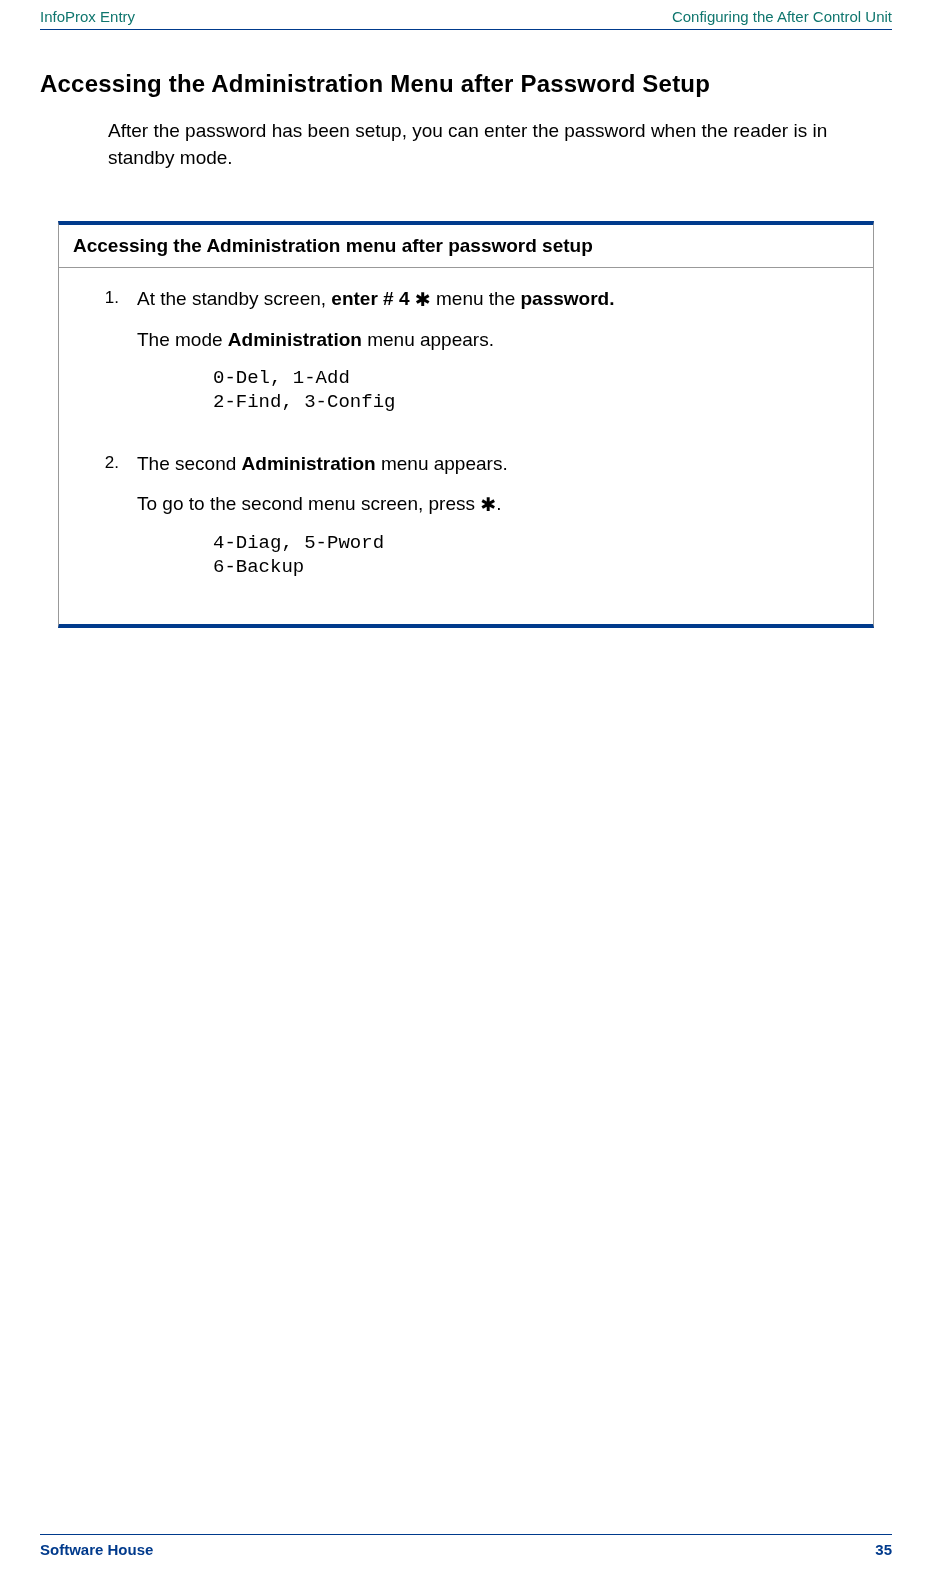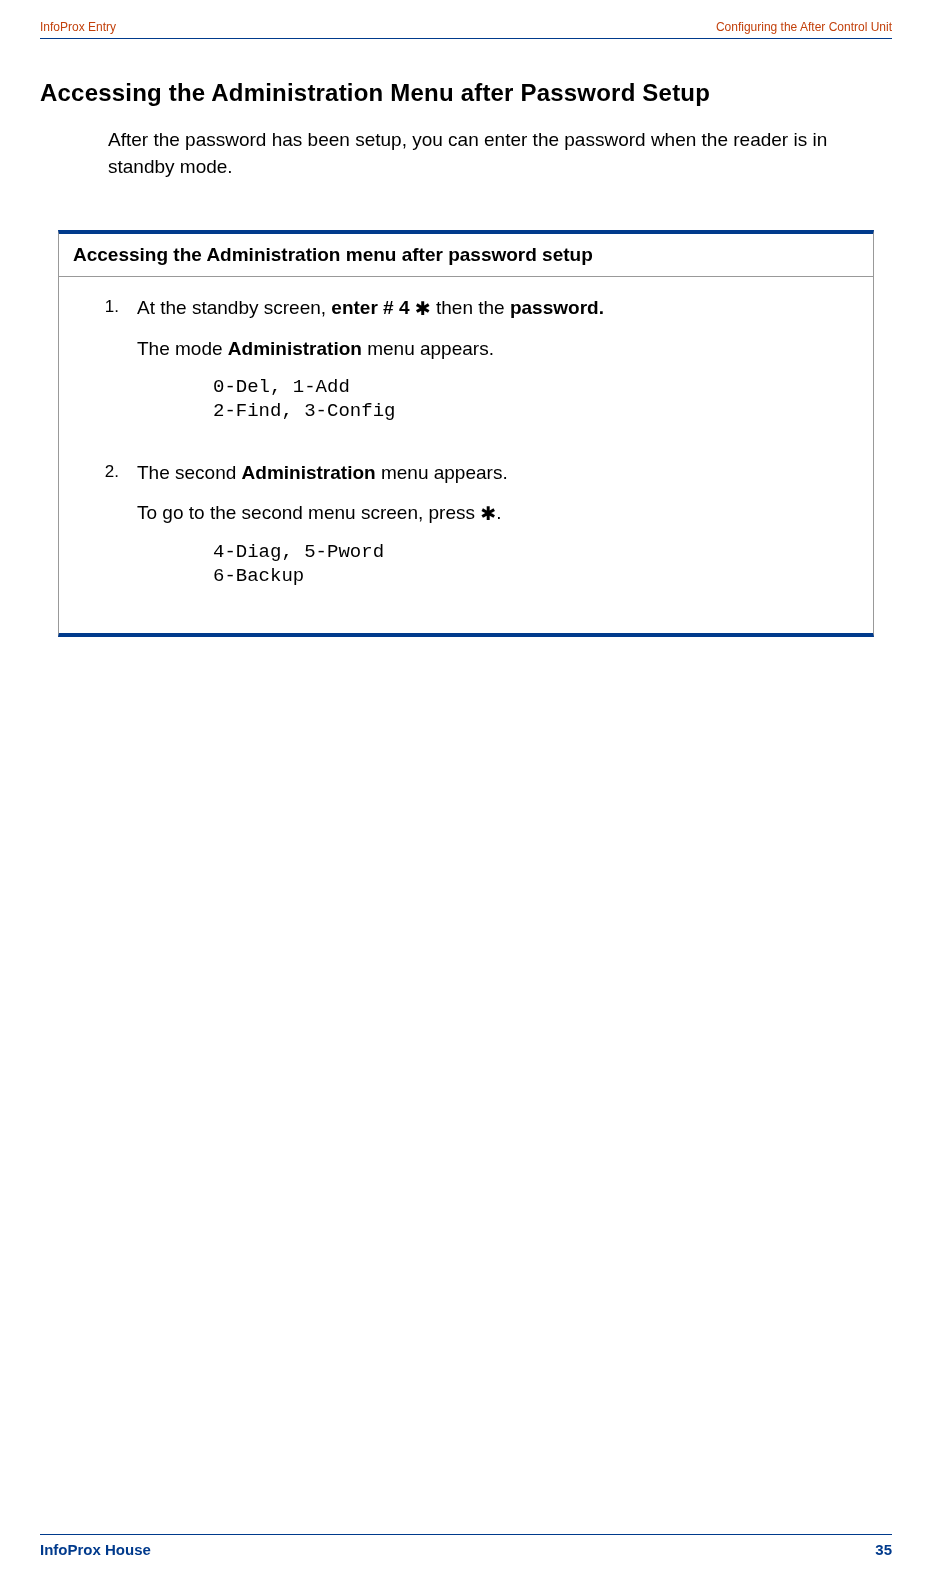--- a/index.html
+++ b/index.html
@@ -15,24 +15,24 @@
   }
   .page {
     padding: 0 40px;
     box-sizing: border-box;
     height: 100%;
     position: relative;
   }
   .header {
     display: flex;
     justify-content: space-between;
-    padding: 20px 0 4px 0;
+    padding: 8px 0 4px 0;
     border-bottom: 1.5px solid #003a8c;
-    font-size: 12px;
-    color: #c2410c;
+    font-size: 15px;
+    color: #0f766e;
   }
   .h1 {
     font-weight: bold;
     font-size: 24px;
     margin: 40px 0 20px 0;
     letter-spacing: 0.2px;
   }
   .intro {
     font-size: 19px;
     line-height: 1.4;
@@ -114,21 +114,21 @@
   <p class="intro">After the password has been setup, you can enter the password when the reader is in standby mode.</p>
 
   <div class="procbox">
     <div class="procbox-title">Accessing the Administration menu after password setup</div>
     <div class="procbox-body">
 
       <div class="step">
         <div class="step-num">1.</div>
         <div class="step-content">
           <p>
-            <span>At the standby screen, </span><b>enter # 4 </b><span class="star-icon">✱</span><span> then the </span><b>password.</b>
+            <span>At the standby screen, </span><b>enter # 4 </b><span class="star-icon">✱</span><span> menu the </span><b>password.</b>
           </p>
           <p>
             <span>The mode </span><b>Administration</b><span> menu appears.</span>
           </p>
           <pre>0-Del, 1-Add
 2-Find, 3-Config</pre>
         </div>
       </div>
 
       <div class="step">
@@ -142,16 +142,16 @@
           </p>
           <pre>4-Diag, 5-Pword
 6-Backup</pre>
         </div>
       </div>
 
     </div>
   </div>
 
   <div class="footer">
-    <span>InfoProx House</span>
+    <span>Software House</span>
     <span>35</span>
   </div>
 </div>
 
 </body></html>

